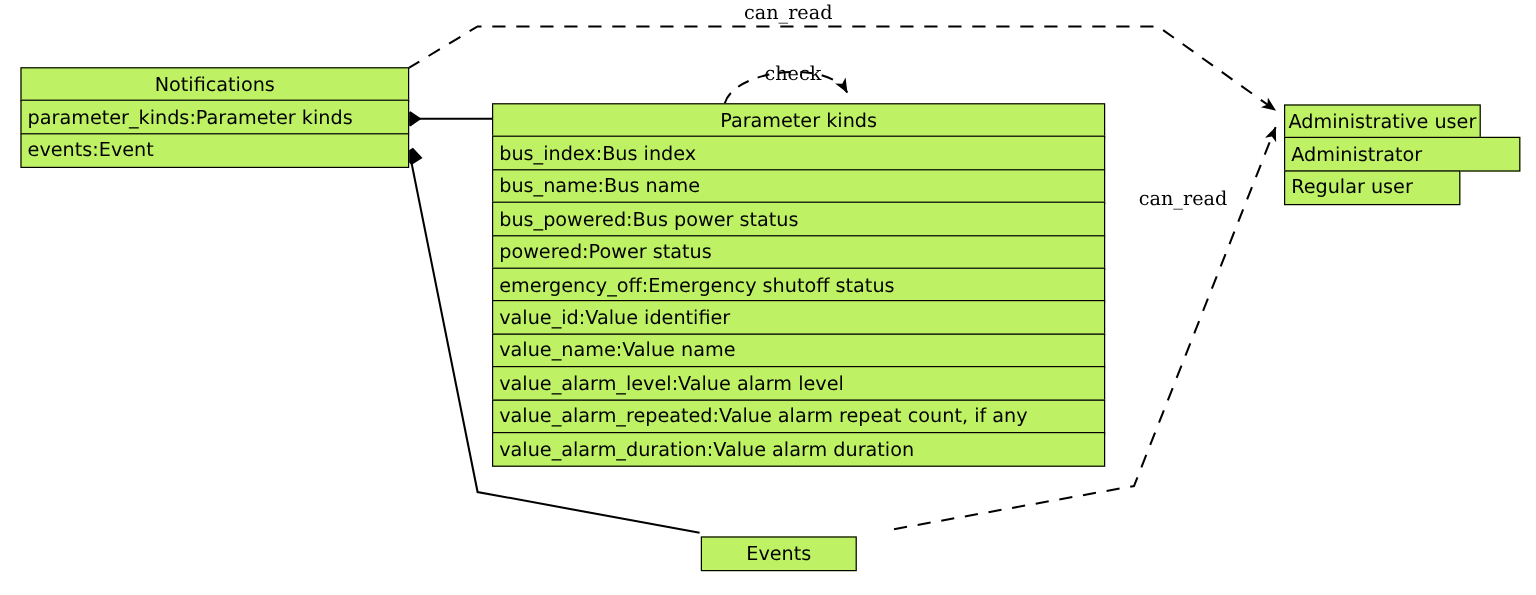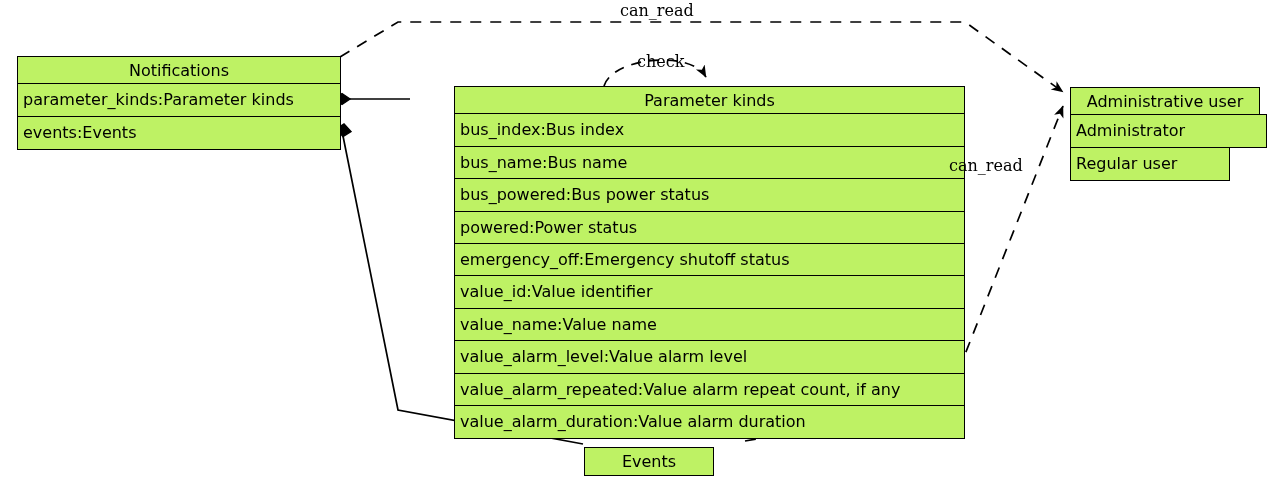--- a/index.html
+++ b/index.html
@@ -43,21 +43,21 @@
   }
   .cell + .cell {
     margin-top: -1.6px;
   }
   .cell.title {
     justify-content: center;
     padding: 0 8px;
   }
   .cell.attr {
     justify-content: flex-start;
-    padding: 16px 5px;
+    padding: 4px 5px;
   }
   .edge-label {
     position: absolute;
     font-family: "DejaVu Serif", "Liberation Serif", serif;
     font-size: 16px;
     line-height: 1;
     color: #000000;
     white-space: nowrap;
     background: transparent;
     text-align: right;
@@ -94,44 +94,44 @@
     </g>
 
     <g>
       <polyline points="745,441 945,405 1063,106" fill="none" stroke="#000000" stroke-width="1.7" stroke-dasharray="11,9" marker-end="url(#arrowOpen)"></polyline>
     </g>
   </svg>
 
   <div class="node" style="left:17px; top:56px; width:324px;">
     <div class="cell title">Notifications</div>
     <div class="cell attr">parameter_kinds:Parameter kinds</div>
-    <div class="cell attr">events:Events</div>
+    <div class="cell attr">events:Event</div>
   </div>
 
-  <div class="node" style="left:410px; top:86px; width:511px;margin-left:44px;">
+  <div class="node" style="left:410px; top:86px; width:511px;">
     <div class="cell title">Parameter kinds</div>
     <div class="cell attr">bus_index:Bus index</div>
     <div class="cell attr">bus_name:Bus name</div>
     <div class="cell attr">bus_powered:Bus power status</div>
     <div class="cell attr">powered:Power status</div>
     <div class="cell attr">emergency_off:Emergency shutoff status</div>
     <div class="cell attr">value_id:Value identifier</div>
     <div class="cell attr">value_name:Value name</div>
     <div class="cell attr">value_alarm_level:Value alarm level</div>
     <div class="cell attr">value_alarm_repeated:Value alarm repeat count, if any</div>
     <div class="cell attr">value_alarm_duration:Value alarm duration</div>
   </div>
 
   <div class="node" style="left:584px; top:447px; width:130px;border-radius:10px;">
     <div class="cell title">Events</div>
   </div>
 
   <div class="node" style="left:1070px; top:87px; width:202px;">
-    <div class="cell title" style="width:190px;">Administrative user</div>
+    <div class="cell title" style="width:164px;">Administrative user</div>
     <div class="cell attr" style="width:197px;">Administrator</div>
-    <div class="cell attr" style="width:160px;">Regular user</div>
+    <div class="cell attr" style="width:147px;">Regular user</div>
   </div>
 
   <div class="edge-label" style="left:620px; top:3px;">can_read</div>
   <div class="edge-label" style="left:637px; top:38px;margin-top:16px;">check</div>
   <div class="edge-label" style="left:949px; top:158px;">can_read</div>
 
 </div>
 
 </body></html>

